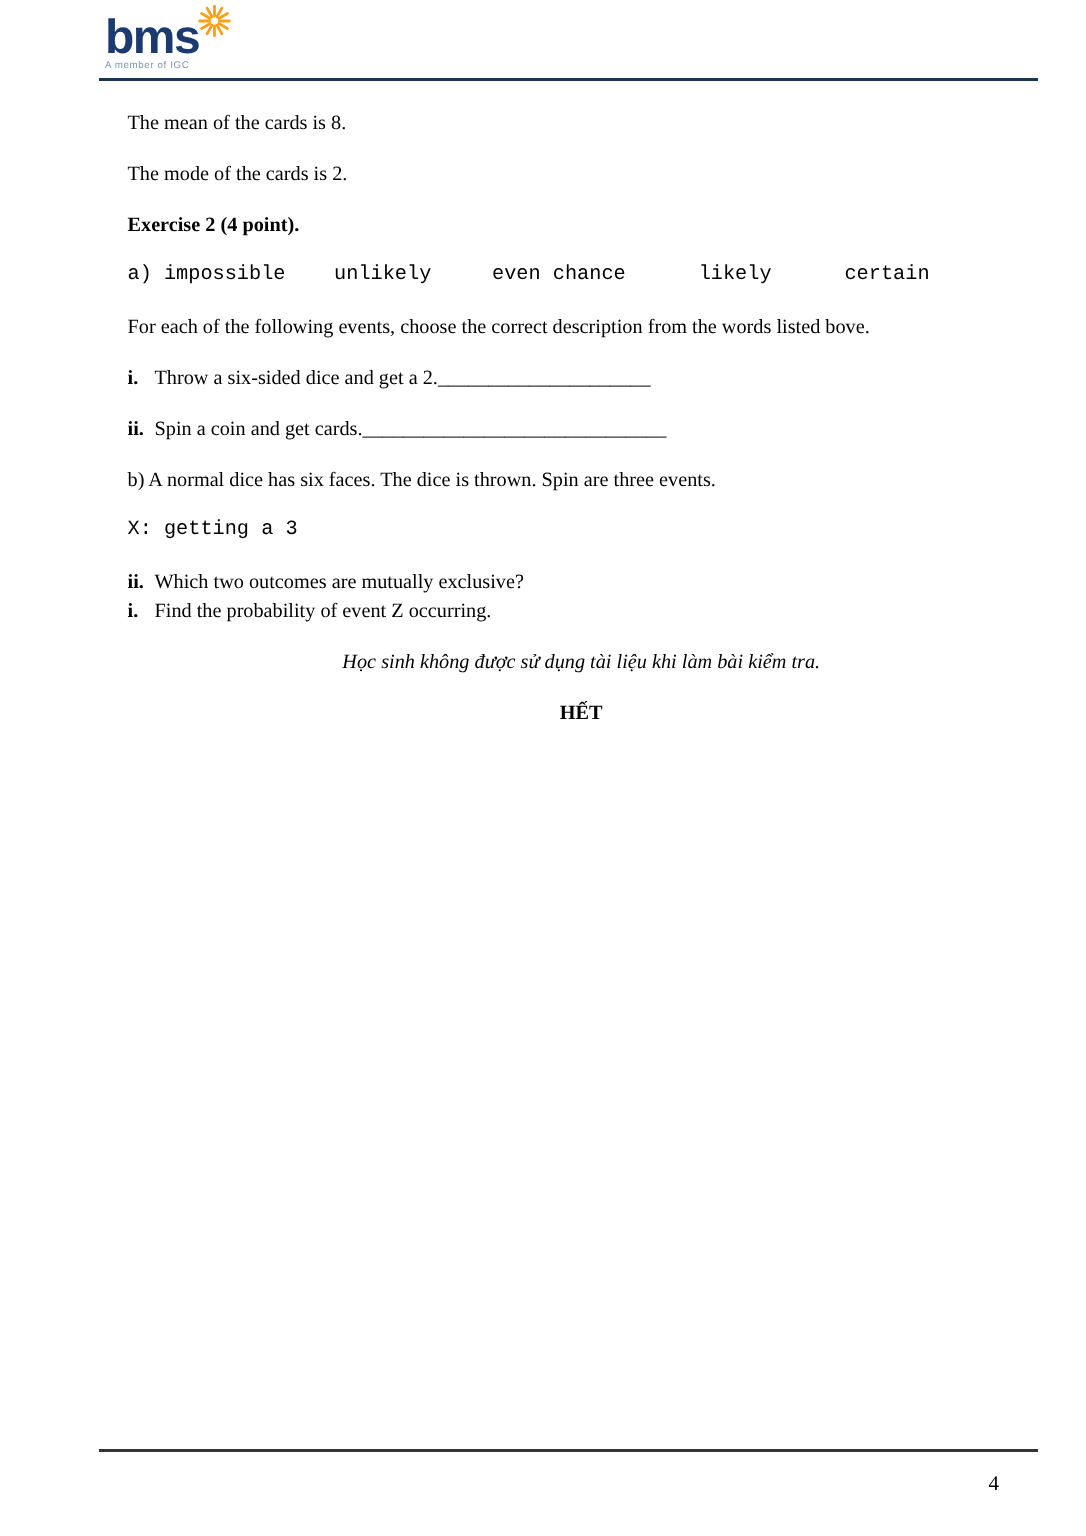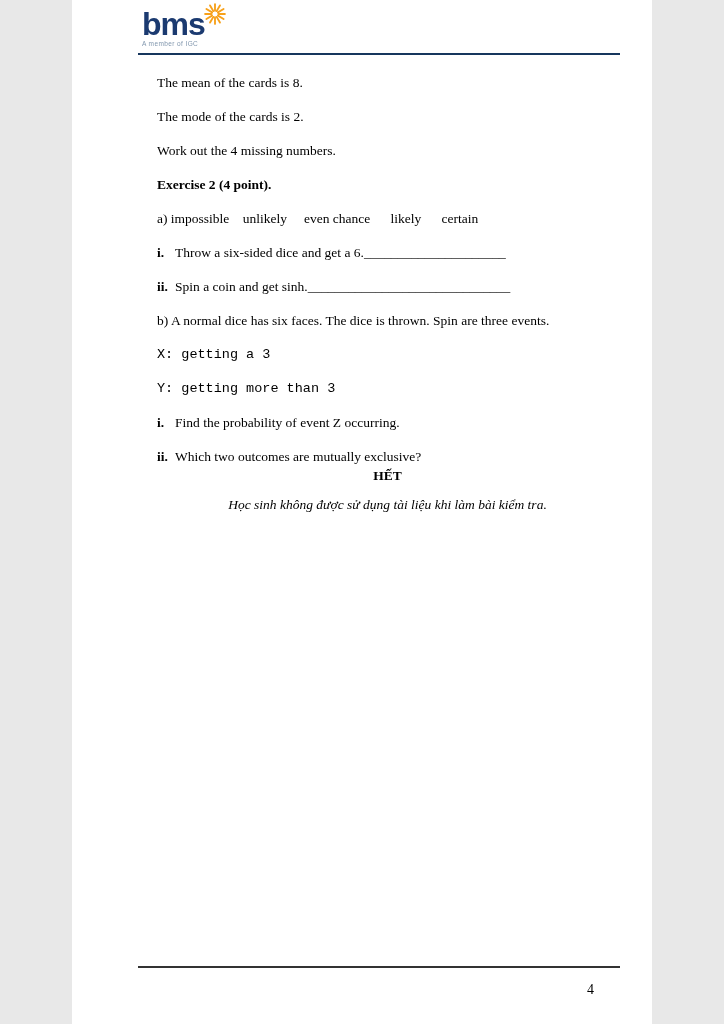--- a/index.html
+++ b/index.html
@@ -1,19 +1,19 @@
 <!DOCTYPE html>
 <html><head>
 <meta charset="utf-8">
 <style>
   * { margin: 0; padding: 0; box-sizing: border-box; }
   html, body { background: #e8e8e8; }
   .page {
     position: relative;
-    width: 580px;
+    width: 724px;
     height: 1024px;
     margin: 0 auto;
     background: #ffffff;
     font-family: "Liberation Serif", serif;
     font-size: 13.5px;
     color: #000000;
     overflow: hidden;
   }
 
   
@@ -39,21 +39,21 @@
     margin: 3px 32px 0 66px;
     border-bottom: 2px solid #17365d;
   }
 
   
   .content { padding: 20px 34px 0 85px; }
   .content p { margin: 0 0 19px 0; line-height: 15px; }
   .indent-deep { margin-left: 89px; }
   .indent-mid  { margin-left: 45px; font-family: Liberation Mono, monospace; }
   .bold { font-weight: bold; }
-  .pre { white-space: pre; }
+  .pre { white-space: pre; font-family: Liberation Mono, monospace; }
   .list-item { margin-left: 28px; }
   .list-item .marker { display: inline-block; width: 18px; font-weight: bold; }
   .tight { margin-bottom: 4px !important; }
   .center { text-align: center; }
   .het { margin-bottom: 14px !important; }
   .note { font-style: italic; }
 
   
   .footer-rule {
     position: absolute;
@@ -94,42 +94,41 @@
         </g>
       </svg>
       <div class="logo-tagline">A member of IGC</div>
     </div>
   </div>
   <div class="header-rule"></div>
 
   <div class="content">
     <p class="indent-deep">The mean of the cards is 8.</p>
     <p class="indent-deep">The mode of the cards is 2.</p>
-    <p>Work out the 4 missing numbers.</p>
     <p class="bold">Exercise 2 (4 point).</p>
     <p class="pre">a) impossible    unlikely     even chance      likely      certain</p>
+    <p>For each of the following events, choose the correct description from the words listed bove.</p>
 
     <p class="list-item">
-      <span class="marker">i.</span><span>Throw a six-sided dice and get a 6._____________________</span>
+      <span class="marker">i.</span><span>Throw a six-sided dice and get a 2._____________________</span>
     </p>
     <p class="list-item">
-      <span class="marker">ii.</span><span>Spin a coin and get sinh.______________________________</span>
+      <span class="marker">ii.</span><span>Spin a coin and get cards.______________________________</span>
     </p>
 
     <p>b) A normal dice has six faces. The dice is thrown. Spin are three events.</p>
     <p class="indent-mid">X: getting a 3</p>
-    <p class="indent-mid">Y: getting more than 3</p>
 
+    <p class="list-item tight">
+      <span class="marker">ii.</span><span>Which two outcomes are mutually exclusive?</span>
+    </p>
     <p class="list-item">
       <span class="marker">i.</span><span>Find the probability of event Z occurring.</span>
     </p>
-    <p class="list-item tight">
-      <span class="marker">ii.</span><span>Which two outcomes are mutually exclusive?</span>
-    </p>
 
+    <p class="center note">Học sinh không được sử dụng tài liệu khi làm bài kiểm tra.</p>
     <p class="center bold het">HẾT</p>
-    <p class="center note">Học sinh không được sử dụng tài liệu khi làm bài kiểm tra.</p>
   </div>
 
   <div class="footer-rule"></div>
   <div class="page-number">4</div>
 
 </div>
 
 </body></html>

